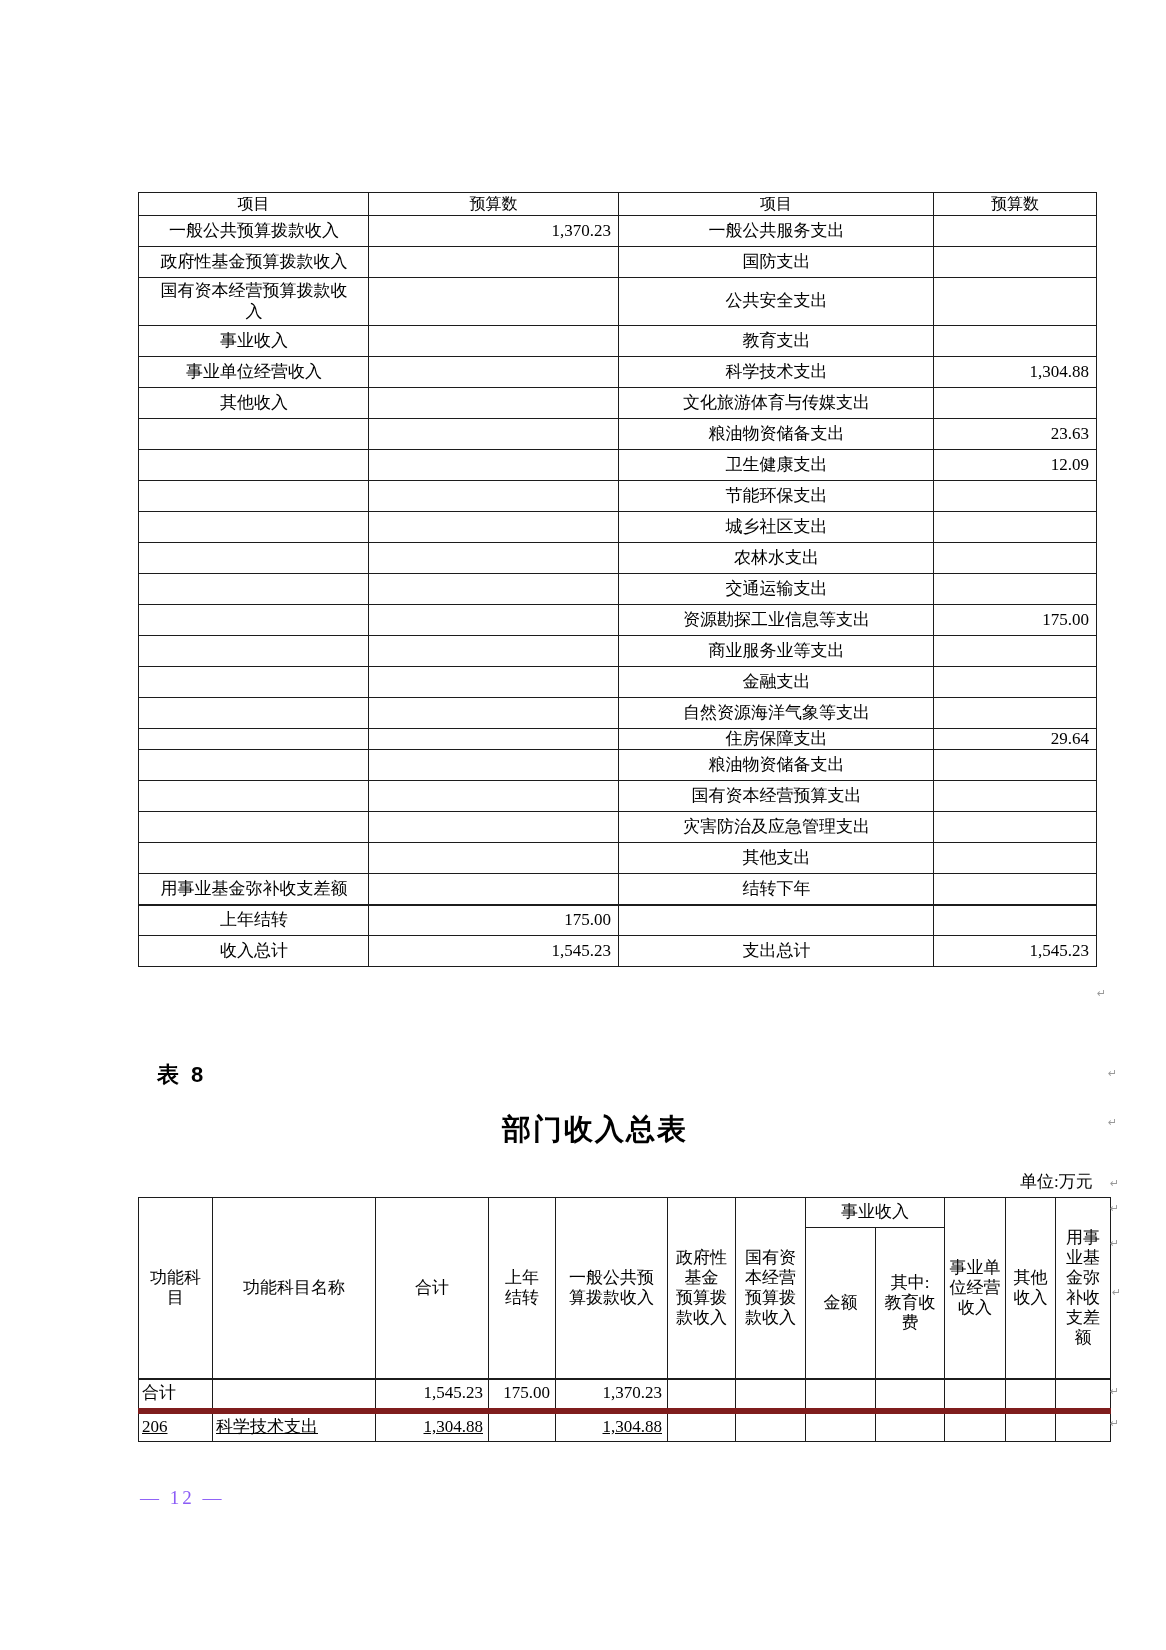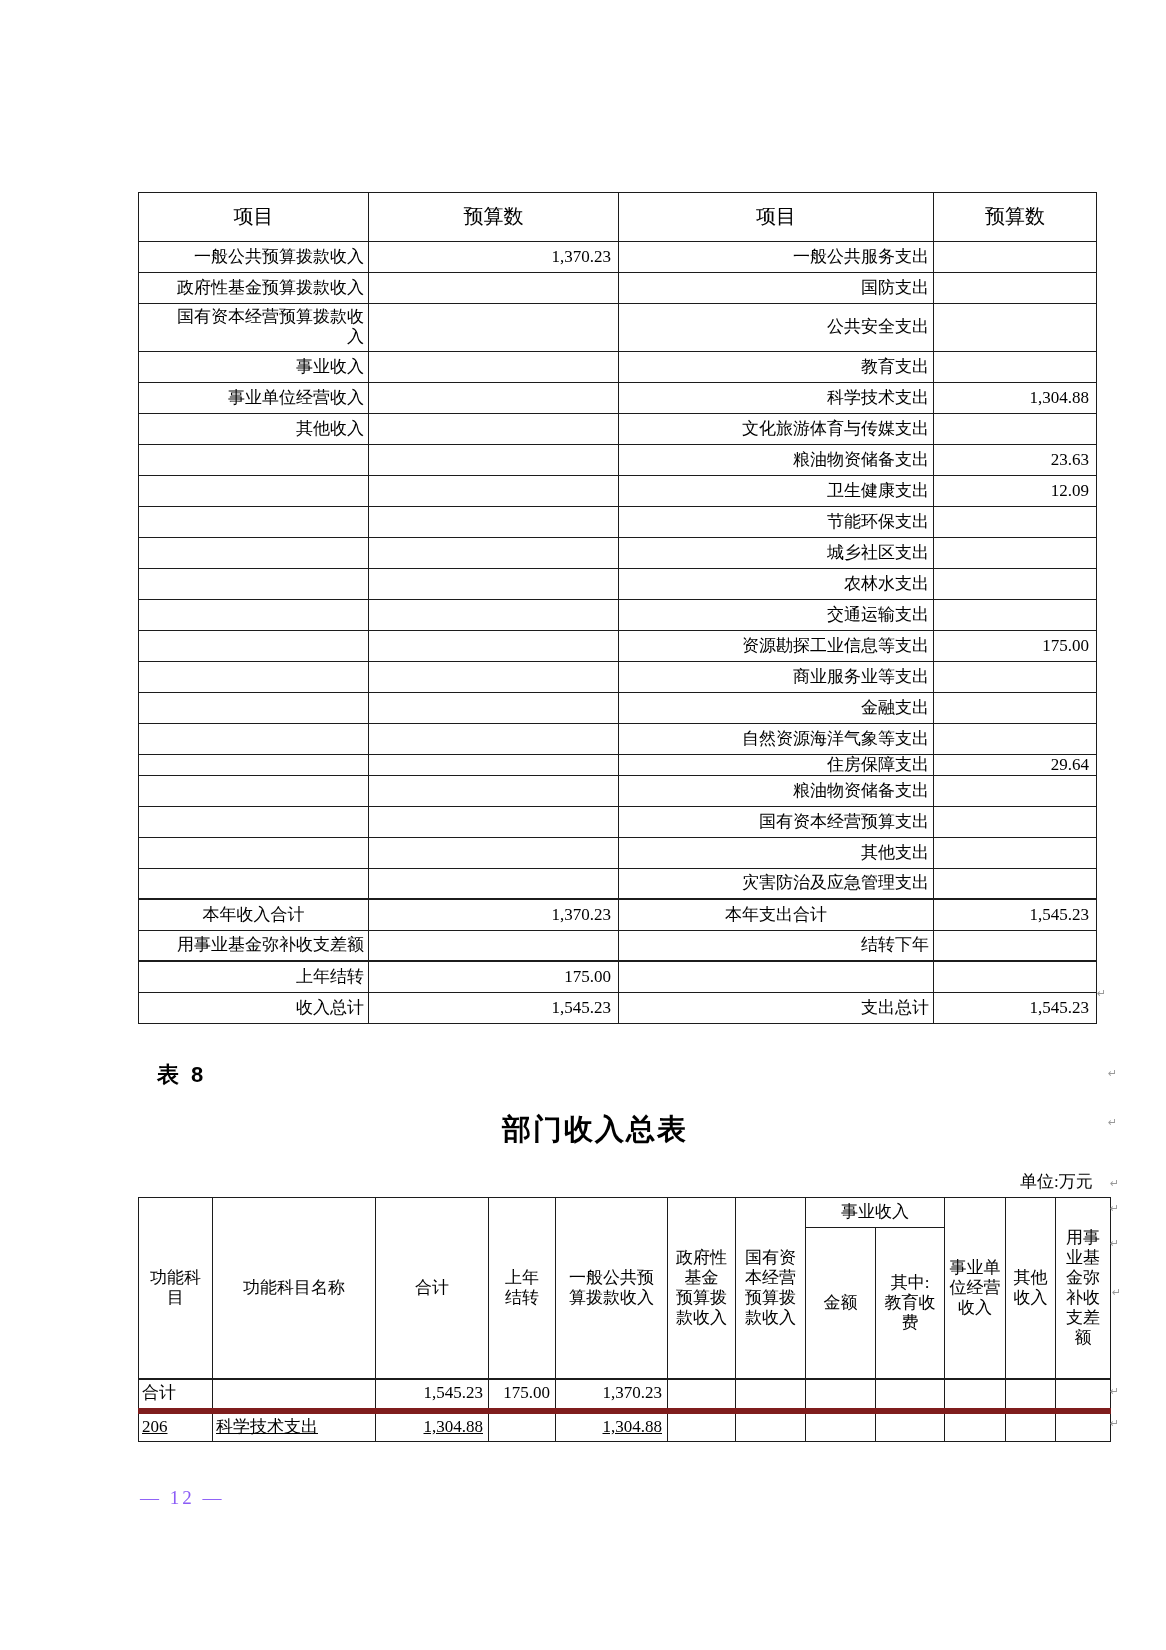--- a/index.html
+++ b/index.html
@@ -15,22 +15,22 @@
     padding:0 4px;
     font-weight:normal;
     white-space:pre-line;
     overflow:hidden;
     line-height:1.18;
     vertical-align:middle;
     box-sizing:border-box;
   }
   
   #budget-table { left:138px; top:192px; width:958px; font-size:17px; }
-  #budget-table th { height:23px; font-size:20px; text-align:center; padding:12px 2px; }
-  #budget-table td.lbl { text-align:right; padding-left:5px; }
+  #budget-table th { height:23px; font-size:16px; text-align:center; padding:0 2px; }
+  #budget-table td.lbl { text-align:center; padding-left:5px; }
   #budget-table td.num { text-align:right; padding-right:7px; }
   #budget-table td.ctr { text-align:center; }
   #budget-table tr.sep td { border-top:2px solid #1c1c1c; }
   
   #income-table { left:138px; top:1197px; width:972px; font-size:17px; }
   #income-table th { text-align:center; font-size:17px; padding:0 3px; }
   #income-table thead tr.grp th { height:30px; }
   #income-table tbody tr td { border-top:2px solid #1c1c1c; }
   #income-table tbody tr + tr td { border-top:6px solid #7f1d1d;text-decoration:underline; }
   #income-table td.lbl { text-align:left; padding-left:3px; }
@@ -193,34 +193,28 @@
         </tr>
         <tr style="height: 31px;">
           <td class="lbl"></td>
           <td class="num"></td>
           <td class="lbl">国有资本经营预算支出</td>
           <td class="num"></td>
         </tr>
         <tr style="height: 31px;">
           <td class="lbl"></td>
           <td class="num"></td>
+          <td class="lbl">灾害防治及应急管理支出</td>
+          <td class="num"></td>
+        </tr>
+        <tr style="height: 31px;">
+          <td class="lbl"></td>
+          <td class="num"></td>
           <td class="lbl">其他支出</td>
           <td class="num"></td>
-        </tr>
-        <tr style="height: 31px;">
-          <td class="lbl"></td>
-          <td class="num"></td>
-          <td class="lbl">灾害防治及应急管理支出</td>
-          <td class="num"></td>
-        </tr>
-        <tr class="sep" style="height: 31px;">
-          <td class="ctr">本年收入合计</td>
-          <td class="num">1,370.23</td>
-          <td class="ctr">本年支出合计</td>
-          <td class="num">1,545.23</td>
         </tr>
         <tr style="height: 31px;">
           <td class="lbl">用事业基金弥补收支差额</td>
           <td class="num"></td>
           <td class="lbl">结转下年</td>
           <td class="num"></td>
         </tr>
         <tr class="sep" style="height: 31px;">
           <td class="lbl">上年结转</td>
           <td class="num">175.00</td>

